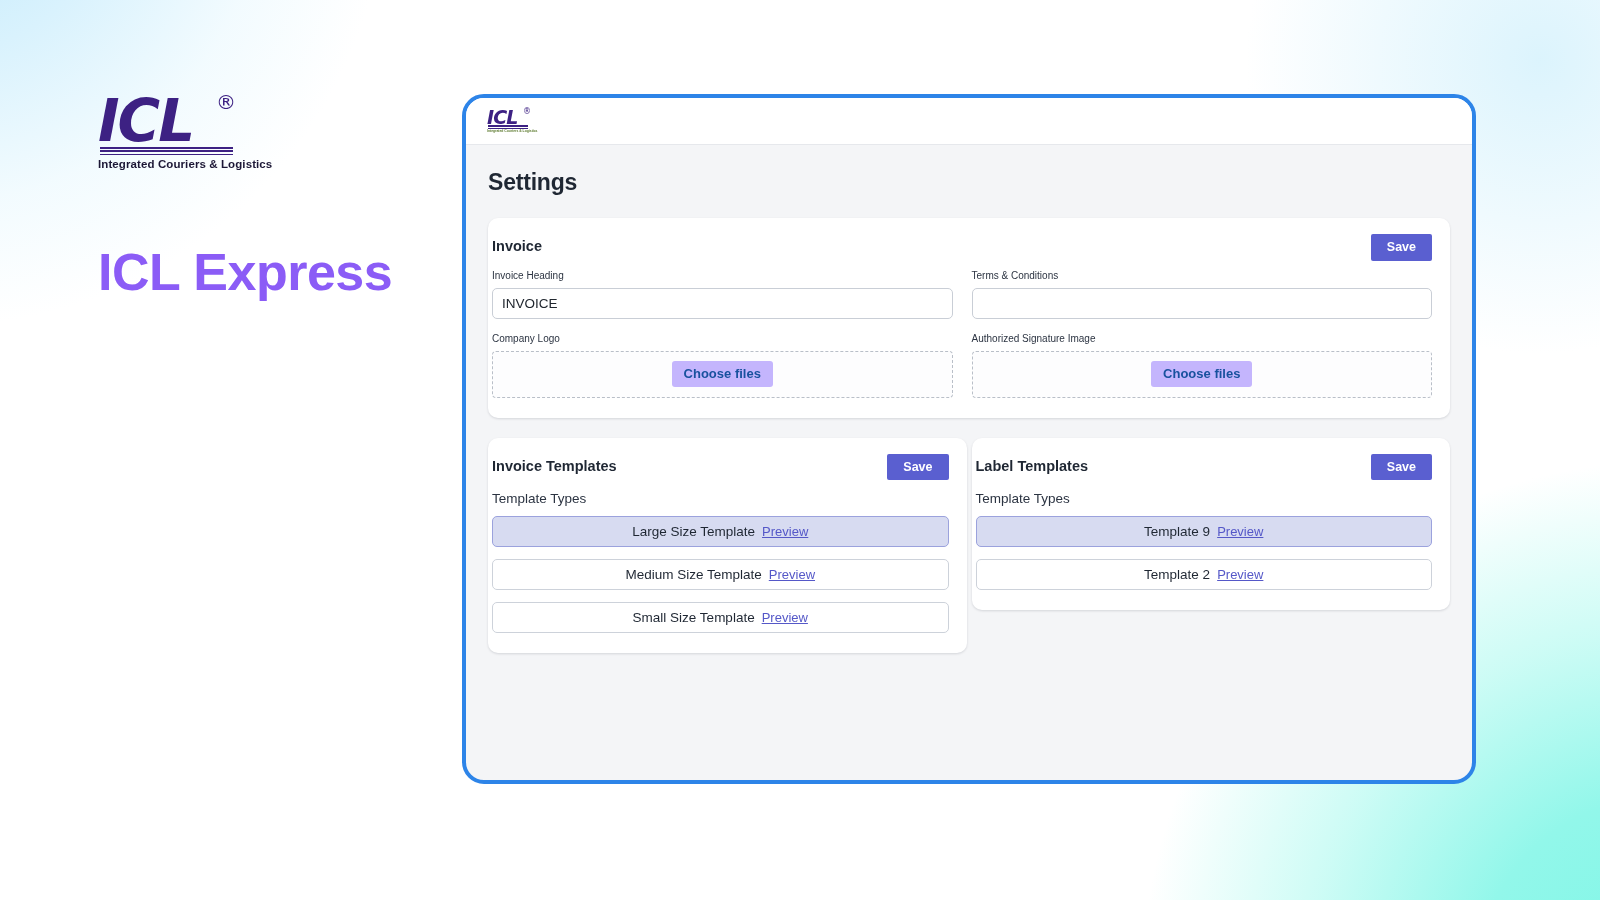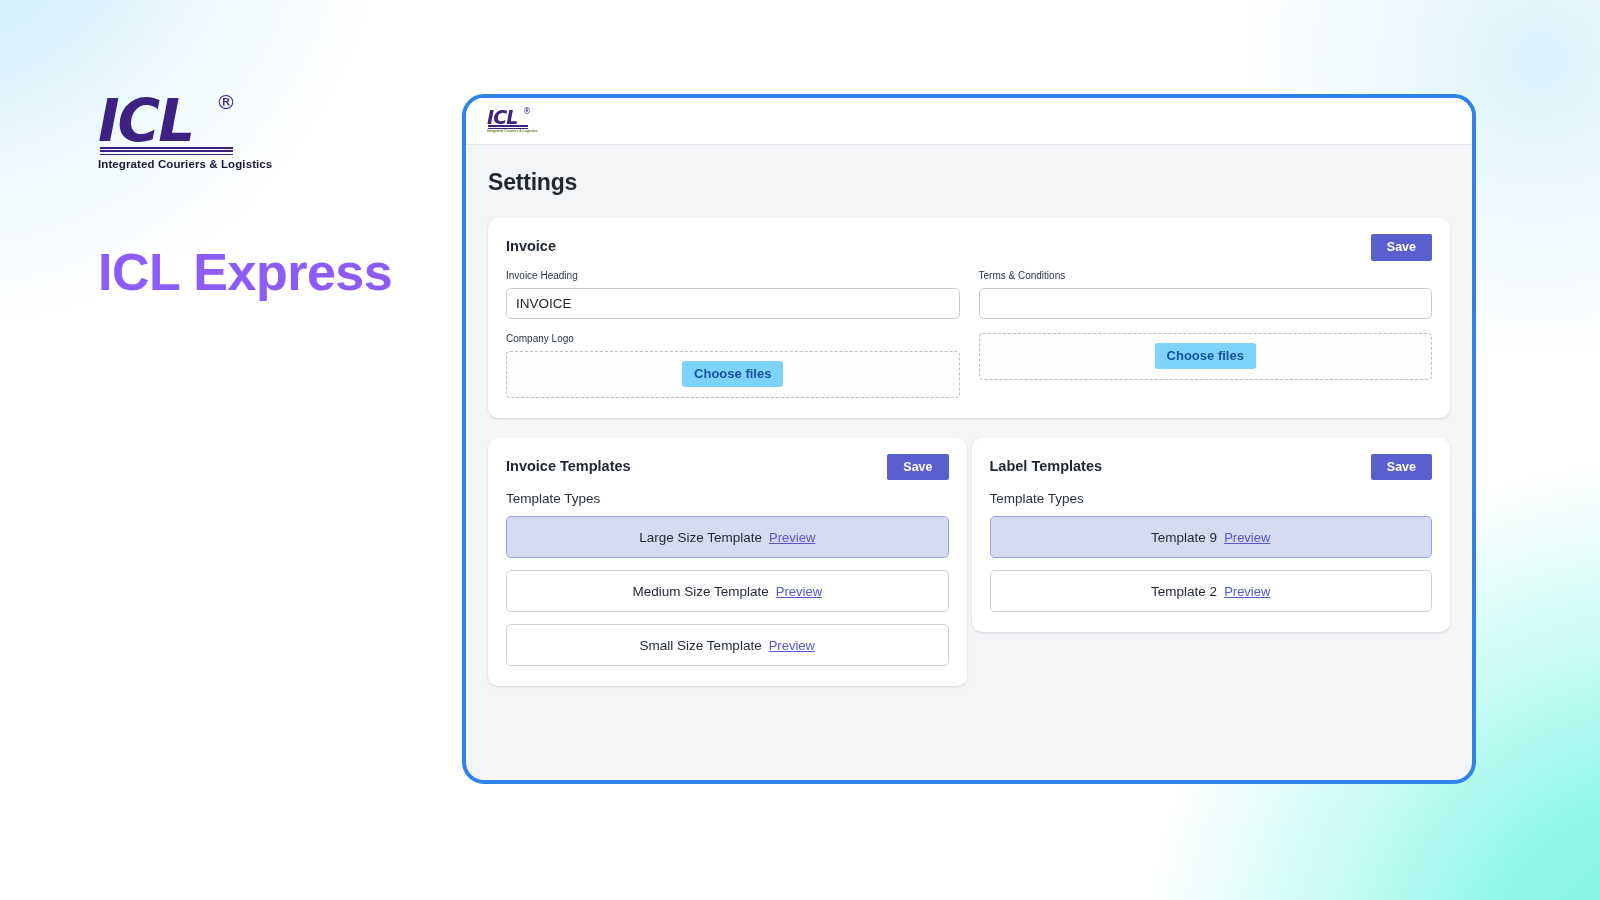--- a/index.html
+++ b/index.html
@@ -173,21 +173,21 @@
     color: #1f2733;
     margin: 2px 0 22px 0;
     letter-spacing: -0.2px;
   }
 
   
   .card {
     background: #ffffff;
     border-radius: 10px;
     box-shadow: 0 1px 3px rgba(16,24,40,0.09), 0 1px 2px rgba(16,24,40,0.05);
-    padding: 16px 18px 20px 18px;
+    padding: 16px 18px 20px 4px;
   }
 
   .card-head {
     display: flex;
     align-items: flex-start;
     justify-content: space-between;
     margin-bottom: 15px;
   }
 
   .card-title {
@@ -246,21 +246,21 @@
     height: 47px;
     border: 1px dashed #b9bfc8;
     border-radius: 4px;
     background: #fdfdfe;
     display: flex;
     align-items: center;
     justify-content: center;
   }
 
   .btn-choose {
-    background: #7dd3fc;
+    background: #c4b5fd;
     color: #18519e;
     border: none;
     border-radius: 3px;
     font-family: "Liberation Sans", sans-serif;
     font-size: 13px;
     font-weight: 700;
     padding: 5px 12px;
     cursor: pointer;
     line-height: 1.2;
   }
@@ -275,21 +275,21 @@
   }
 
   .sub-label {
     font-size: 13.5px;
     color: #2c3442;
     margin: -4px 0 10px 0;
     display: block;
   }
 
   .tpl-item {
-    height: 42px;
+    height: 31px;
     border: 1px solid #cdd2da;
     border-radius: 5px;
     background: #ffffff;
     display: flex;
     align-items: center;
     justify-content: center;
     gap: 7px;
     margin-bottom: 12px;
     cursor: pointer;
     font-size: 13.5px;
@@ -358,20 +358,21 @@
         </div>
 
         <div>
           <label class="field-label">Company Logo</label>
           <div class="filedrop">
             <button class="btn-choose">Choose files</button>
           </div>
         </div>
 
         <div>
+          <label class="field-label">Authorized Signature Image</label>
           <div class="filedrop">
             <button class="btn-choose">Choose files</button>
           </div>
         </div>
 
       </div>
     </div>
 
     <div class="templates-row">
 

